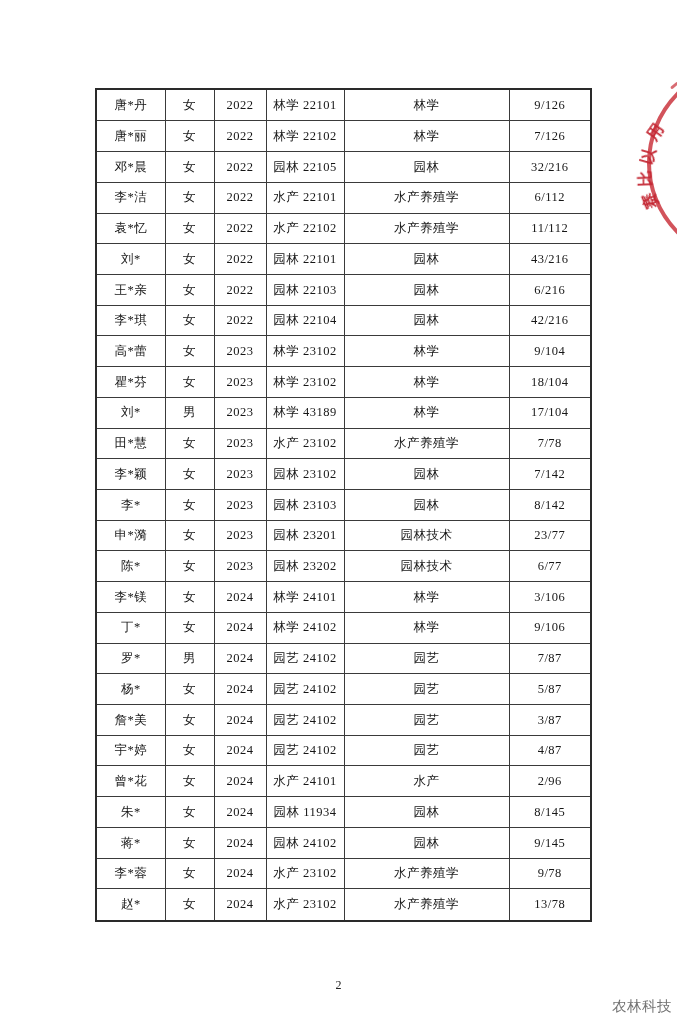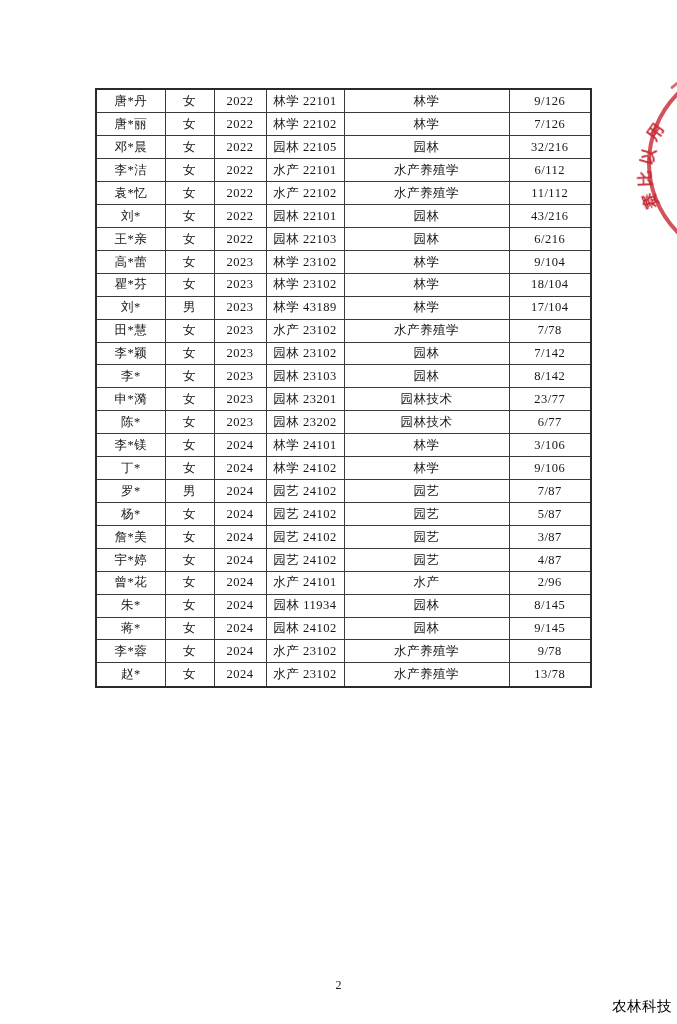--- a/index.html
+++ b/index.html
@@ -19,21 +19,21 @@
     position: absolute;
     inset: 0;
     background: #ffffff;
   }
   
   table.student-table {
     position: absolute;
     left: 95px;
     top: 88px;
     width: 495px;
-    height: 600px;
+    height: 834px;
     border-collapse: collapse;
     table-layout: fixed;
     border: 2px solid #2a2a2a;
   }
   table.student-table td {
     border: 1px solid #3a3a3a;
     text-align: center;
     vertical-align: middle;
     font-size: 12.5px;
     line-height: 1;
@@ -102,21 +102,21 @@
     text-align: center;
     font-size: 12px;
     color: #222;
     font-family: "Liberation Serif", "DejaVu Serif", serif;
   }
   .footer-brand {
     position: absolute;
     right: 5px;
     top: 997px;
     font-size: 14.5px;
-    color: #000000;
+    color: #737373;
     font-family: "Liberation Sans", "DejaVu Sans", sans-serif;
     letter-spacing: 0.5px;
   }
 </style>
 </head>
 <body>
 
 <div class="doc-page">
 
   <table class="student-table">
@@ -179,20 +179,28 @@
         </tr>
         <tr>
           <td>王*亲</td>
           <td>女</td>
           <td>2022</td>
           <td>园林 22103</td>
           <td>园林</td>
           <td>6/216</td>
         </tr>
         <tr>
+          <td>李*琪</td>
+          <td>女</td>
+          <td>2022</td>
+          <td>园林 22104</td>
+          <td>园林</td>
+          <td>42/216</td>
+        </tr>
+        <tr>
           <td>高*蕾</td>
           <td>女</td>
           <td>2023</td>
           <td>林学 23102</td>
           <td>林学</td>
           <td>9/104</td>
         </tr>
         <tr>
           <td>瞿*芬</td>
           <td>女</td>

